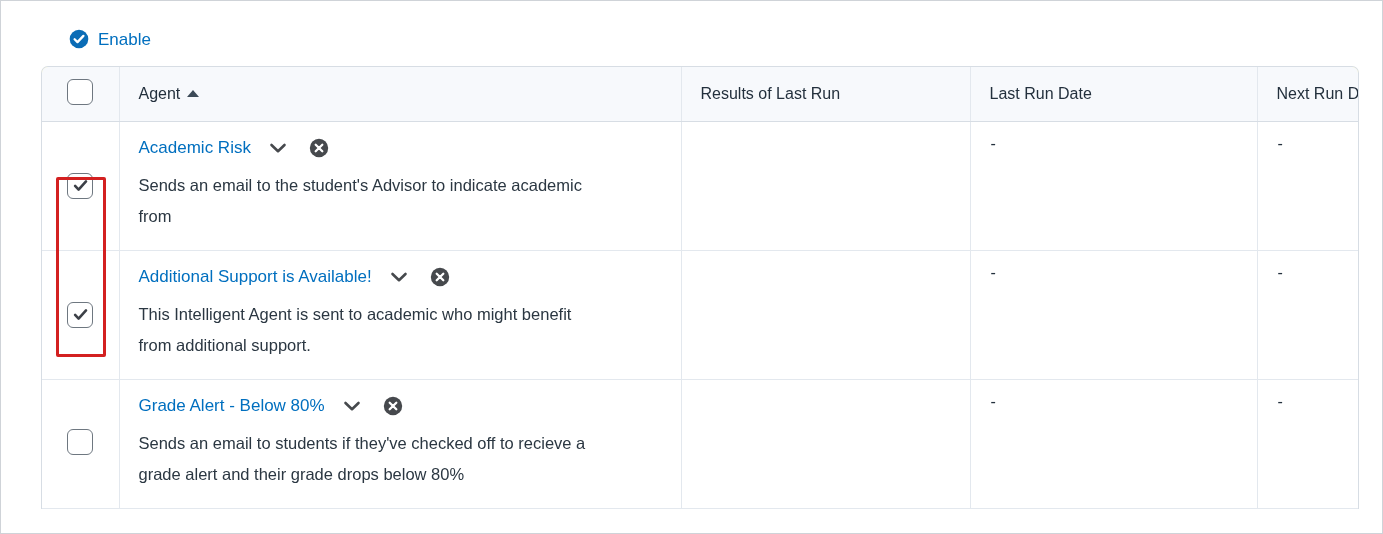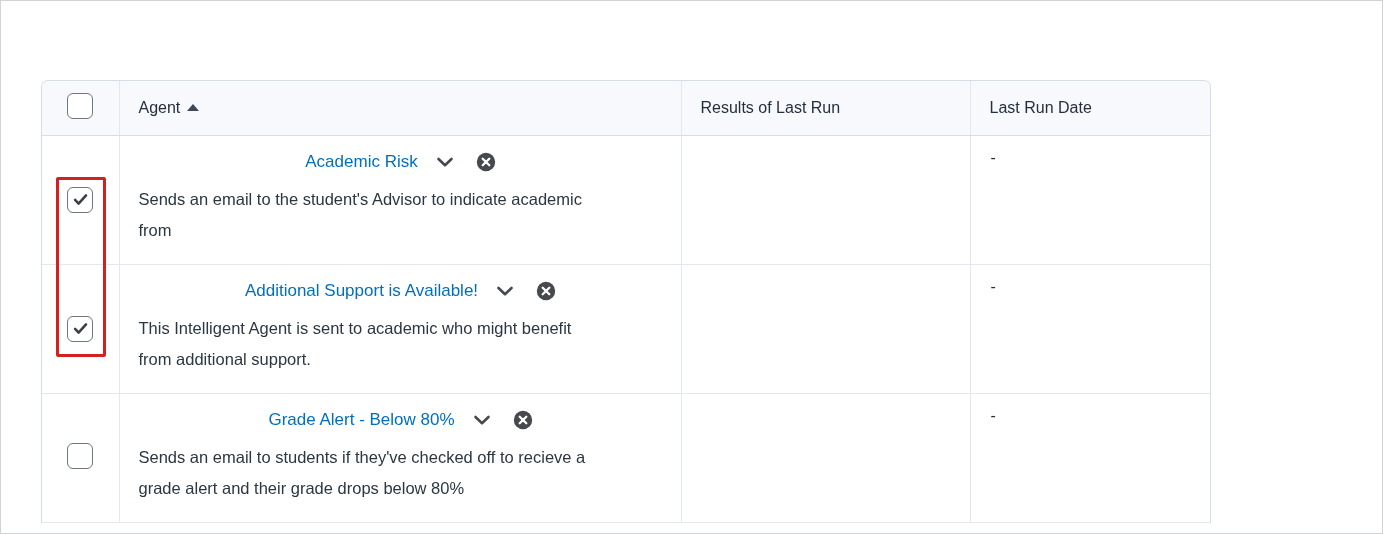--- a/index.html
+++ b/index.html
@@ -78,22 +78,22 @@
     left: 0; top: 0; right: 0; bottom: 0;
   }
 
   
   .ico { display: inline-block; flex: 0 0 auto; line-height: 0; }
 
   
   .table-wrap {
     position: absolute;
     left: 40px;
-    top: 79px;
-    width: 1170px;
+    top: 65px;
+    width: 1318px;
     border: 1px solid #d7dde4;
     border-bottom: none;
     border-radius: 7px 7px 0 0;
     background: #fef9c3;
     box-sizing: border-box;
     overflow: hidden;
   }
   table.agents {
     border-collapse: collapse;
     width: 100%;
@@ -157,21 +157,20 @@
   }
   .cbox.head { border-color: #6e7780; }
   .cbox svg { display: block; }
 
   
   .agent-line {
     display: flex;
     align-items: center;
     gap: 0;
     margin-bottom: 12px;
-    justify-content: center;
   }
   .agent-link {
     font-size: 17px;
     color: #006fbf;
     text-decoration: none;
     cursor: pointer;
   }
   .chev {
     margin-left: 18px;
     cursor: pointer;
@@ -211,20 +210,29 @@
     z-index: 5;
   }
 </style>
 </head>
 <body>
 
 <div class="screen">
 
   <div class="toolbar">
 
+    <button class="tb-btn">
+      <span class="ico">
+        <svg width="20" height="20" viewBox="0 0 20 20">
+          <circle cx="10" cy="10" r="9.3" fill="#0a6cb6"></circle>
+          <path d="M5.6 10.2 L8.5 13.1 L14.4 6.9" fill="none" stroke="#ffffff" stroke-width="2.3" stroke-linecap="round" stroke-linejoin="round"></path>
+        </svg>
+      </span>
+      <span class="tb-label">Enable</span>
+    </button>
 
     <span class="tb-gap"></span>
 
 
     <span class="tb-gap"></span>
 
 
   </div>
 
   <div class="table-wrap">

